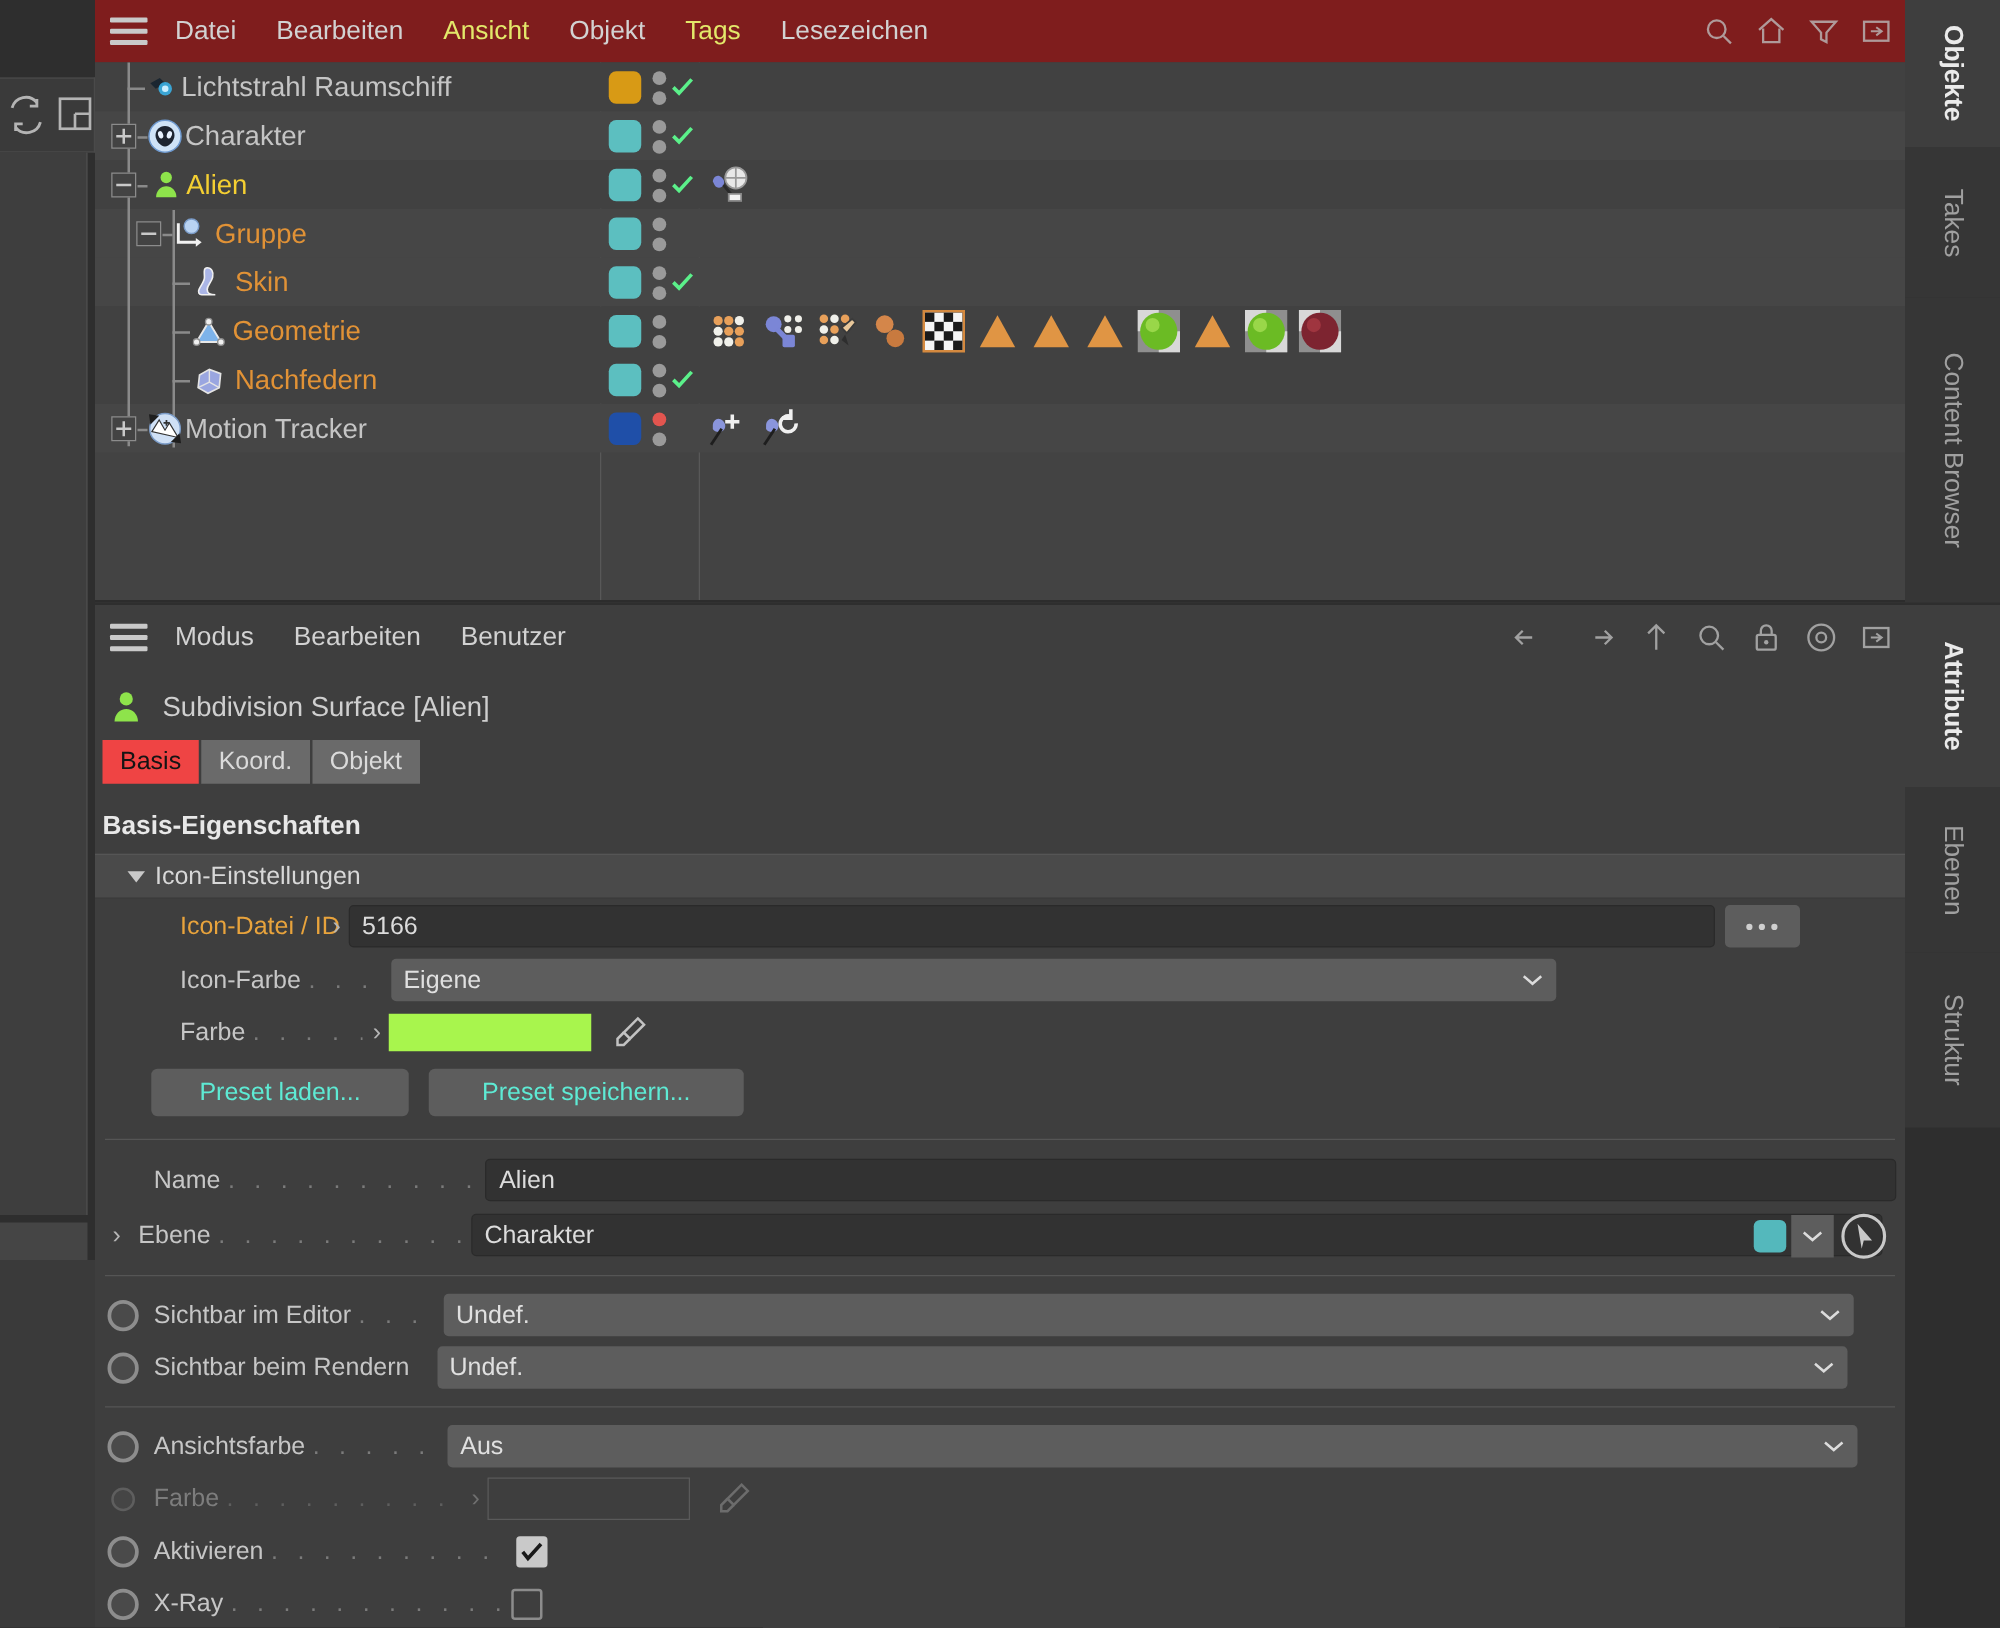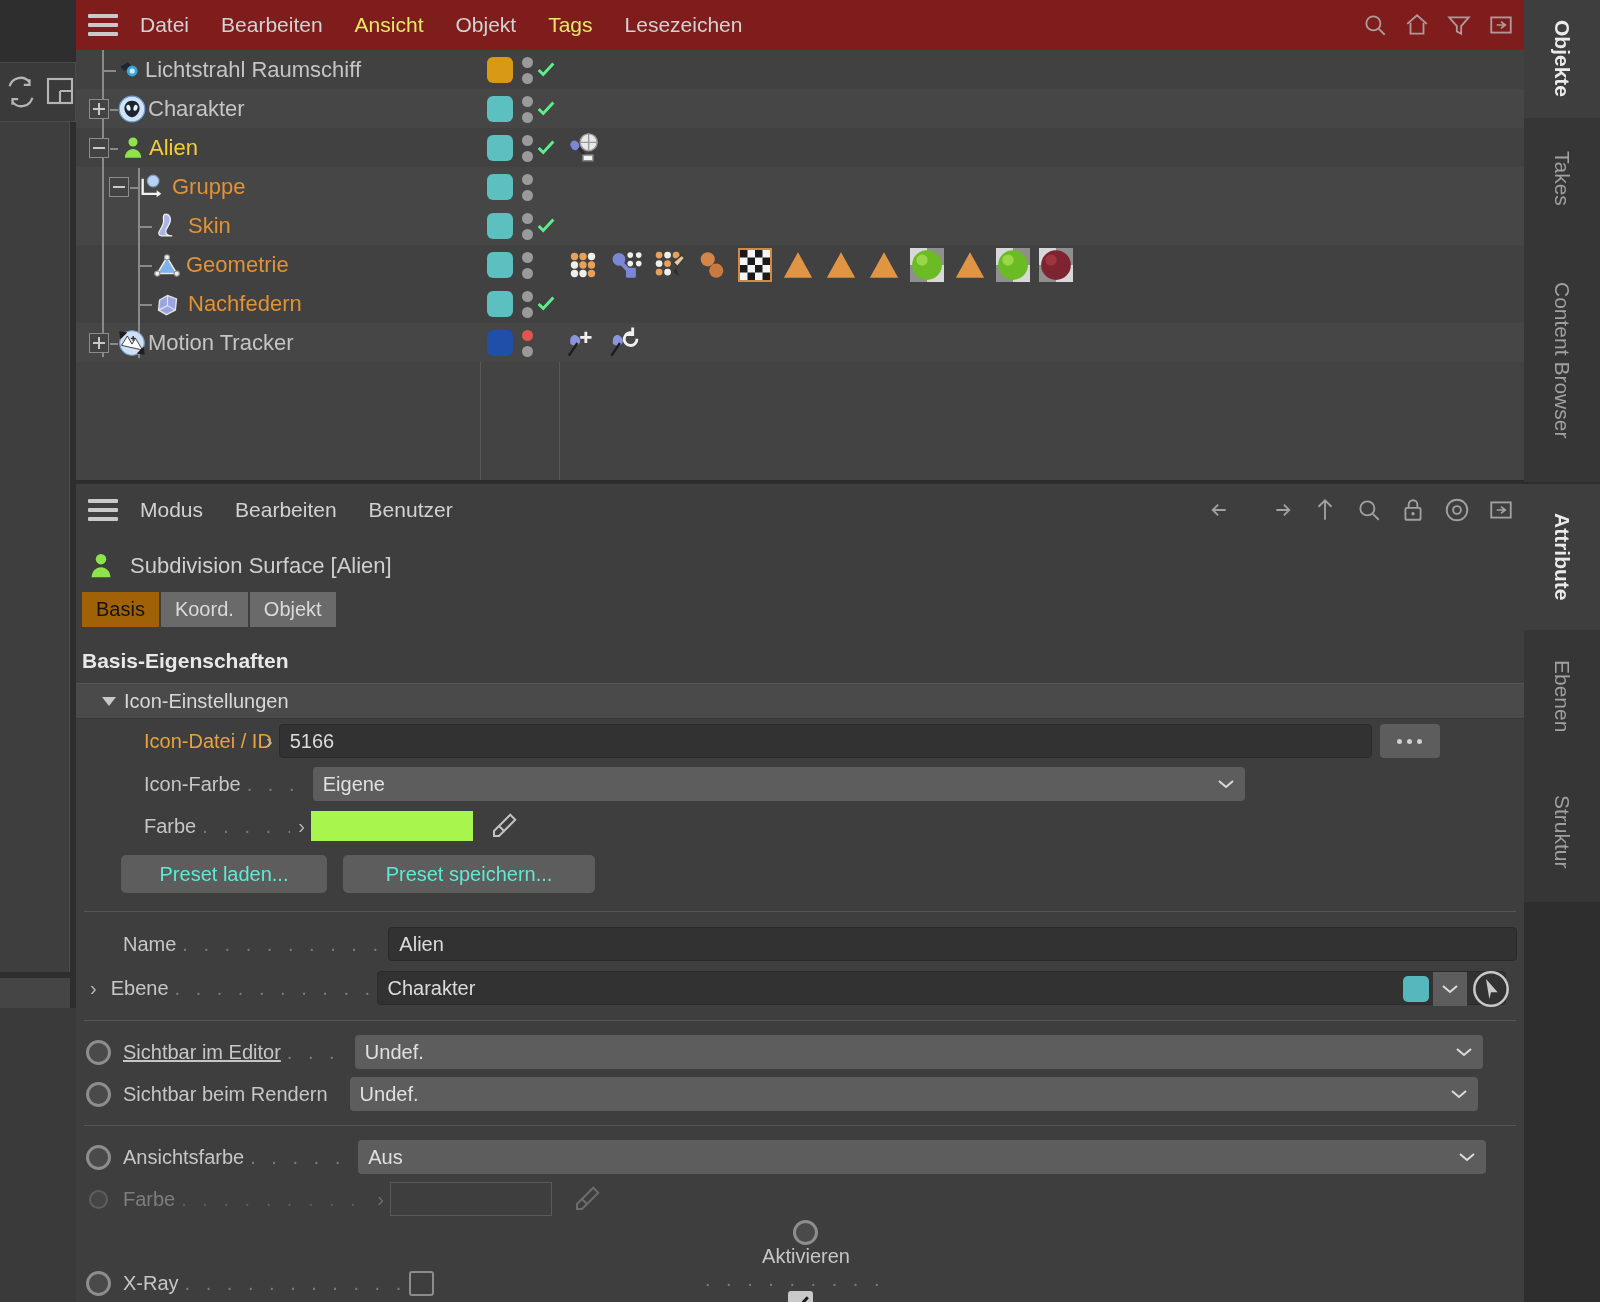--- a/index.html
+++ b/index.html
@@ -100,21 +100,21 @@
     background:#3e3e3e;
   }
   .attr-menubar { height:52px; display:flex; align-items:center; padding-left:12px; position:relative; }
   .attr-icons { position:absolute; right:10px; top:0; height:52px; display:flex; align-items:center; gap:18px; }
 
   .attr-title { display:flex; align-items:center; gap:14px; padding:8px 0 0 10px; height:52px; }
   .attr-title .t { font-size:22px; color:#cfcfcf; }
 
   .tabs { display:flex; gap:2px; padding-left:6px; margin-top:4px; }
   .tab { padding:6px 14px; font-size:20px; background:#6a6a6a; color:#dadada; }
-  .tab.active { background:#a16207; color:#141414; }
+  .tab.active { background:#ef4444; color:#141414; }
 
   .sect-title { font-size:21px; font-weight:bold; color:#e8e8e8; padding:22px 0 10px 6px; }
 
   .group-header {
     background:#4a4a4a; height:36px; display:flex; align-items:center;
     padding-left:26px; font-size:20px; color:#d8d8d8; gap:8px;
     border-top:1px solid #555; border-bottom:1px solid #383838;
   }
   .caret-d { width:0;height:0;border-left:7px solid transparent;border-right:7px solid transparent;border-top:9px solid #c9c9c9; }
 
@@ -619,21 +619,21 @@
             <path d="M9 6l7 8h-4l-1 4z" fill="#c9c9c9" stroke="none"></path>
           </svg>
         </span>
       </div>
     </div>
 
     <div class="hr"></div>
 
     <div class="prow" style="height:42px; padding-left:0;">
       <span class="radio" style="margin-left:10px;"></span>
-      <div class="plabel" style="padding-left:12px;text-decoration:underline;">Sichtbar im Editor</div>
+      <div class="plabel" style="padding-left:12px;">Sichtbar im Editor</div>
       <div class="dotfill" style="width:62px;">. . . .</div>
       <div class="combo" style="width:1128px;">
         <span>Undef.</span>
         <svg class="chev" width="18" height="12" viewBox="0 0 18 12" fill="none" stroke="#dcdcdc" stroke-width="2">
             <path d="M2 3l7 6 7-6"></path>
           </svg>
       </div>
     </div>
 
     <div class="prow" style="height:42px; padding-left:0;">
@@ -667,21 +667,21 @@
       <div class="plabel dim" style="padding-left:15px;">Farbe</div>
       <div class="dotfill" style="width:188px; color:#5e5e5e;">. . . . . . . . . .</div>
       <span class="arrowr dim">›</span>
       <div class="swatch-empty"></div>
       <svg style="margin-left:20px" width="30" height="30" viewBox="0 0 24 24" fill="none" stroke="#6c6c6c" stroke-width="1.6">
         <path d="M17 3l4 4-9 9-4-4z"></path>
           <path d="M8 12l-4 4v4h4l4-4"></path>
       </svg>
     </div>
 
-    <div class="prow" style="height:42px; padding-left:0;flex-direction:column;">
+    <div class="prow" style="height:42px; padding-left:0;">
       <span class="radio" style="margin-left:10px;"></span>
       <div class="plabel" style="padding-left:12px;">Aktivieren</div>
       <div class="dotfill" style="width:190px;">. . . . . . . . . .</div>
       <span class="cbx">
         <svg width="25" height="25" viewBox="0 0 24 24" fill="none" stroke="#1a1a1a" stroke-width="2.8">
             <path d="M5 12l4 5 10-11"></path>
           </svg>
       </span>
     </div>
 

